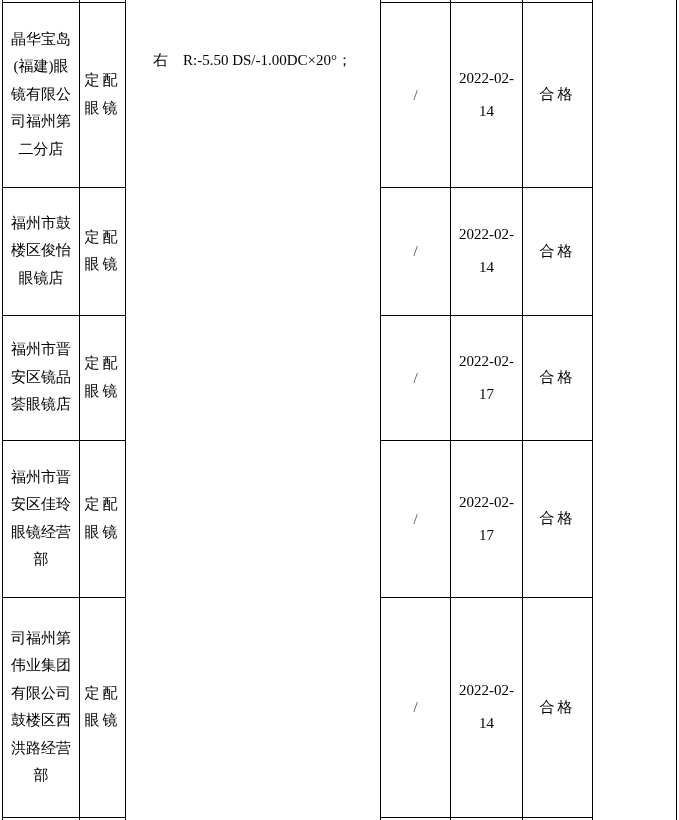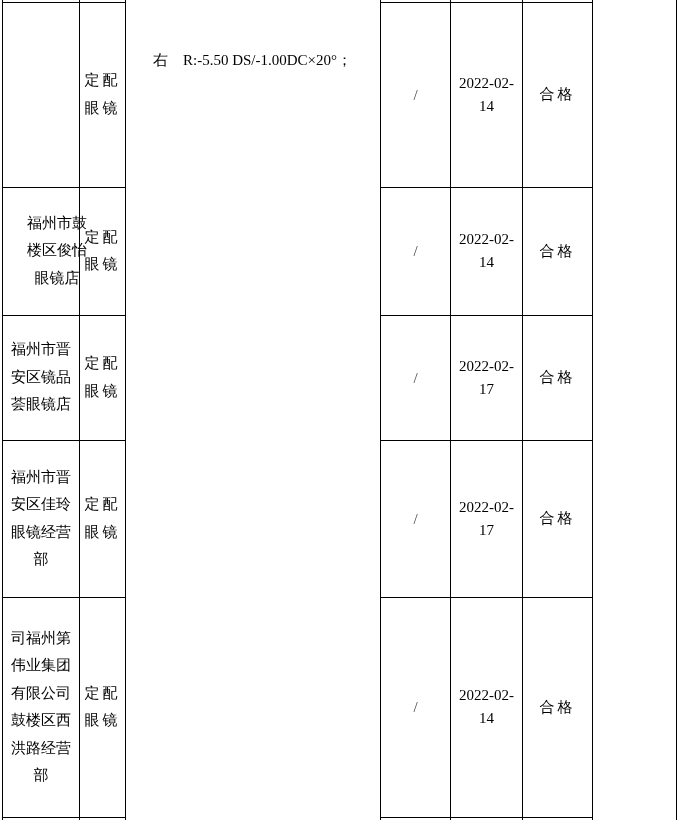--- a/index.html
+++ b/index.html
@@ -10,21 +10,21 @@
   .vl{position:absolute;top:0;height:820px;width:1px;background:#000;}
   .hl{position:absolute;height:1px;background:#000;}
   .cell{
     position:absolute;display:flex;flex-direction:column;
     align-items:center;justify-content:center;text-align:center;
     white-space:pre-line;
   }
   .company{line-height:27.5px;}
   .product{line-height:27.5px;letter-spacing:3px;font-family:Liberation Serif, serif;}
   .slash{color:#444;line-height:20px;}
-  .date{line-height:23px;}
+  .date{line-height:33px;}
   .result{letter-spacing:3px;}
   .spec-cell{
     position:absolute;left:126px;top:0;width:253px;height:820px;
     text-align:center;
   }
   .spec-first{margin:45px 0 12px 0;line-height:31px;white-space:pre-line;}
   .spec-rest{margin:0;line-height:31px;white-space:pre-line;}
   .center-cell{
     position:absolute;left:593px;top:0;width:83px;height:820px;
   }
@@ -58,28 +58,33 @@
   <div class="hl" style="top:597px;left:2px;width:124px"></div>
   <div class="hl" style="top:597px;left:380px;width:213px"></div>
   <div class="hl" style="top:817px;left:2px;width:124px"></div>
   <div class="hl" style="top:817px;left:380px;width:213px"></div>
 
   <div class="spec-cell">
     <p class="spec-first">右　R:-5.50 DS/-1.00DC×20°；</p>
   </div>
 
 
+  <div class="cell company" style="top:2px;height:185px;left:3px;width:76px">晶华宝岛
+(福建)眼
+镜有限公
+司福州第
+二分店</div>
   <div class="cell product" style="top:2px;height:185px;left:80px;width:45px">定配
 眼镜</div>
   <div class="cell slash" style="top:2px;height:185px;left:381px;width:69px">/</div>
   <div class="cell date" style="top:2px;height:185px;left:451px;width:71px">2022-02-
 14</div>
   <div class="cell result" style="top:2px;height:185px;left:523px;width:69px">合格</div>
 
-  <div class="cell company" style="top:187px;height:128px;left:19px;width:76px">福州市鼓
+  <div class="cell company" style="top:187px;height:128px;left:3px;width:76px">福州市鼓
 楼区俊怡
 眼镜店</div>
   <div class="cell product" style="top:187px;height:128px;left:80px;width:45px">定配
 眼镜</div>
   <div class="cell slash" style="top:187px;height:128px;left:381px;width:69px">/</div>
   <div class="cell date" style="top:187px;height:128px;left:451px;width:71px">2022-02-
 14</div>
   <div class="cell result" style="top:187px;height:128px;left:523px;width:69px">合格</div>
 
   <div class="cell company" style="top:315px;height:125px;left:3px;width:76px">福州市晋

